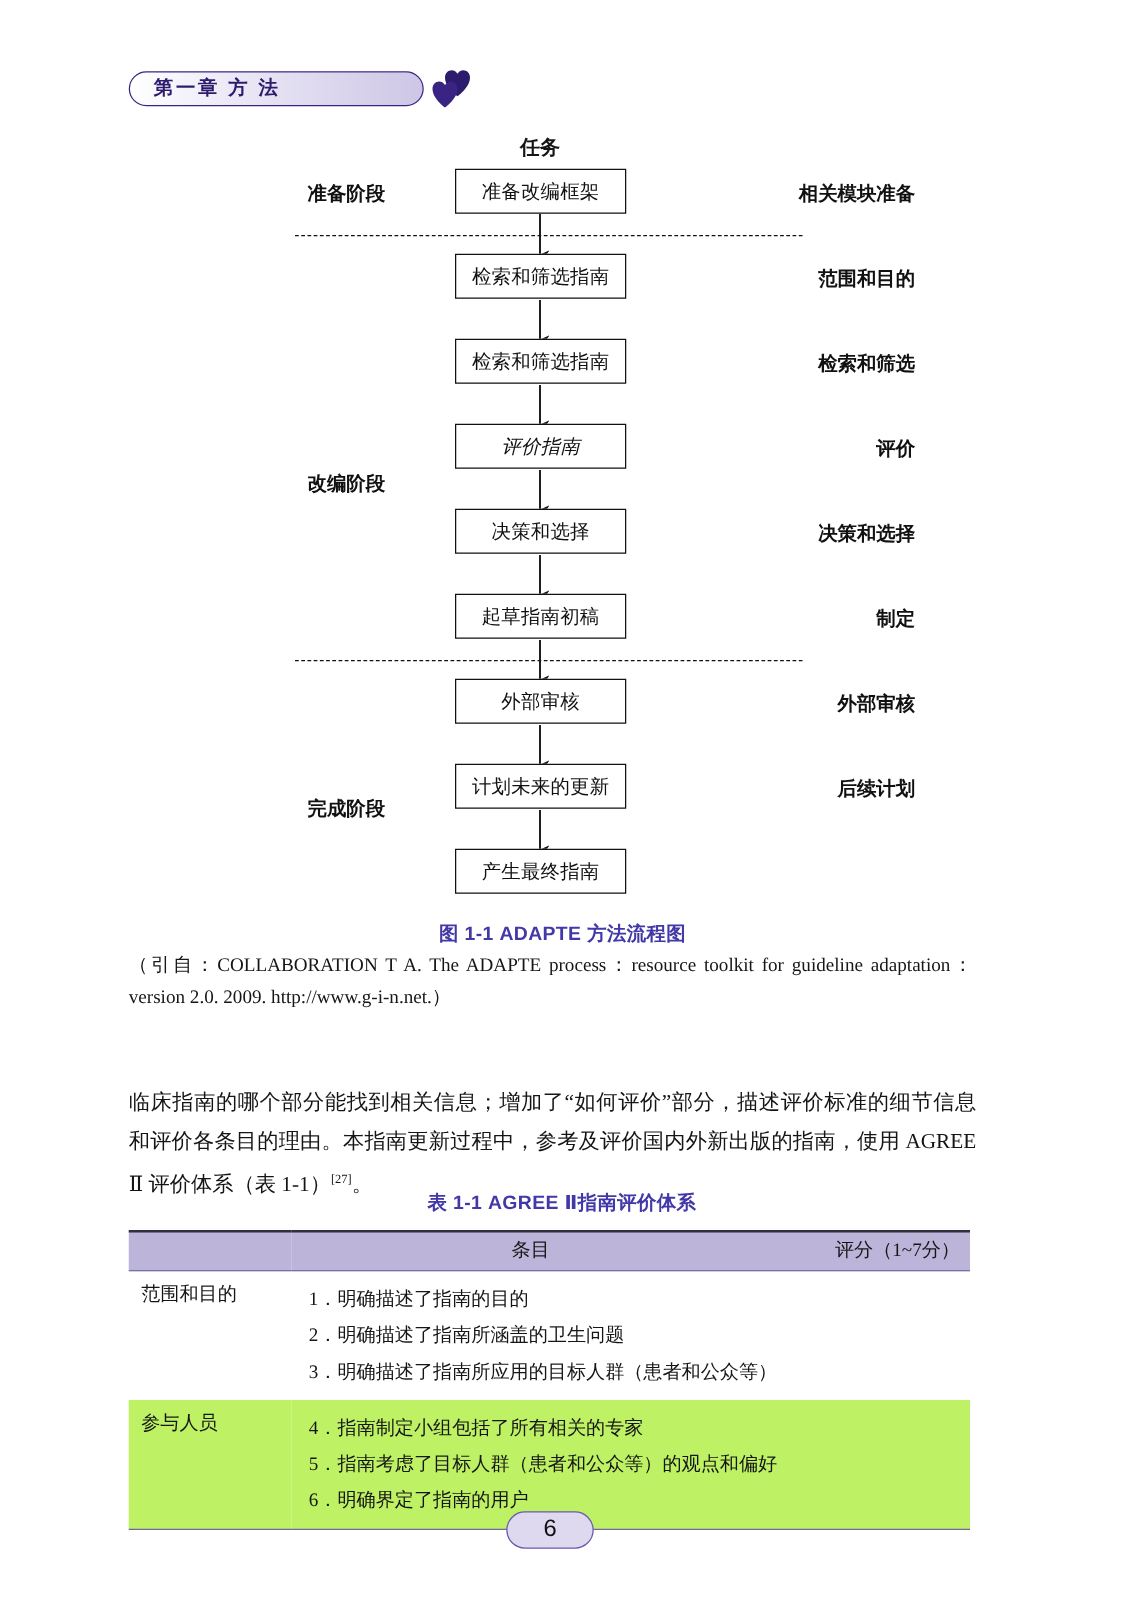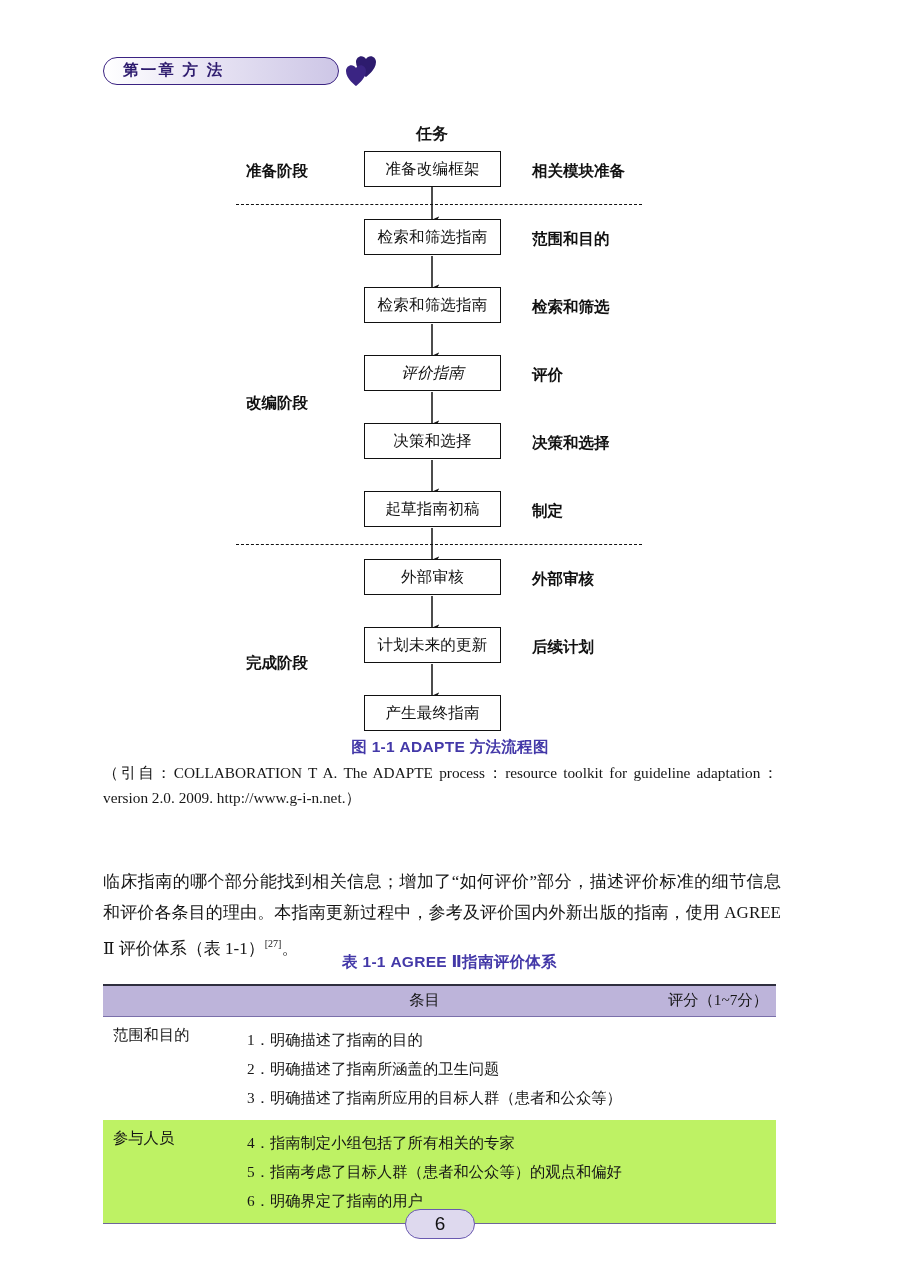--- a/index.html
+++ b/index.html
@@ -51,21 +51,21 @@
     left: 222px;
     top: -4px;
     width: 52px;
     height: 40px;
   }
 
   
   #flowchart {
     position: absolute;
     left: 0;
-    top: 116px;
+    top: 100px;
     width: 900px;
     height: 625px;
   }
   #flowchart .fc-title {
     position: absolute;
     width: 140px;
     text-align: center;
     font-family: "Liberation Serif", "DejaVu Serif", serif;
     font-weight: bold;
     font-size: 16px;
@@ -91,21 +91,21 @@
     position: absolute;
     width: 170px;
     text-align: center;
     font-size: 15.5px;
     font-weight: bold;
     font-family: "Liberation Serif", "DejaVu Serif", serif;
     color: #111111;
     white-space: nowrap;
   }
   .fc-left-label { left: 192px; }
-  .fc-right-label { left: 508px; text-align: left; padding-left: 24px; width: 200px; }
+  .fc-right-label { left: 508px; text-align: right; padding-left: 24px; width: 200px; }
   .fc-dash {
     position: absolute;
     left: 236px;
     width: 406px;
     border-top: 1.6px dashed #111111;
     height: 0;
   }
 
   
   #figure-caption {

